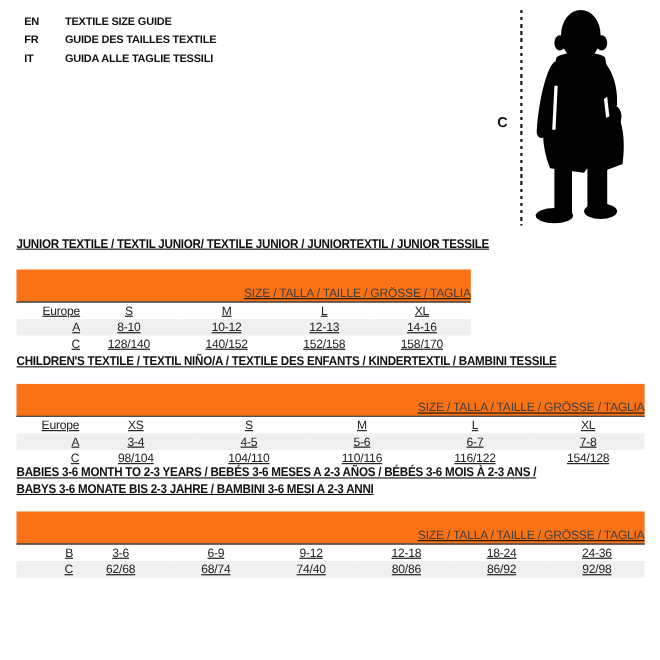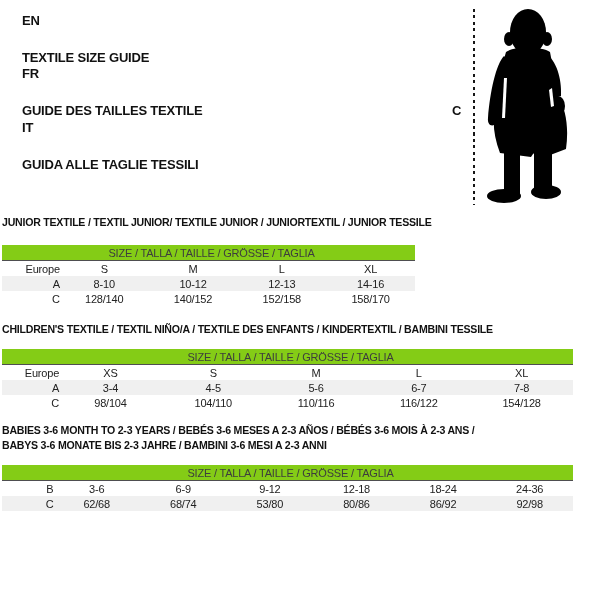--- a/index.html
+++ b/index.html
@@ -2,46 +2,46 @@
 <html><head>
 <meta charset="utf-8">
 <style>
   html,body{margin:0;padding:0;}
   .canvas{
     position:relative;width:600px;height:600px;background:#ffffff;
     font-family:"Liberation Sans",sans-serif;color:#111;overflow:hidden;
   }
   
   .lang-block{position:absolute;left:22px;top:13px;}
-  .lang-row{display:flex;font-weight:bold;font-size:13px;line-height:16.4px;letter-spacing:-0.2px;flex-direction:column;}
+  .lang-row{display:flex;font-weight:bold;font-size:10px;line-height:16.4px;letter-spacing:-0.2px;}
   .lang-code{width:37px;flex:0 0 37px;}
   .lang-label{white-space:nowrap;}
   
   .dash-line{
     position:absolute;left:473px;top:9px;width:2px;height:196px;
     background:repeating-linear-gradient(to bottom,#161616 0 3px,transparent 3px 6.5px);
   }
   .c-label{position:absolute;left:452px;top:103px;font-weight:bold;font-size:13px;}
   .toddler-svg{position:absolute;left:482px;top:6px;}
   
-  .sec{position:absolute;left:2px;}
+  .sec{position:absolute;left:15px;text-decoration:underline;}
   #sec1{top:215px;width:413px;}
   #sec2{top:322px;width:571px;}
   #sec3{top:423px;width:571px;}
   .sec-title{
     font-weight:bold;font-size:11.5px;line-height:15px;letter-spacing:-0.25px;
     transform:scaleX(0.92);transform-origin:0 0;white-space:nowrap;
   }
   #sec1 .size-table{margin-top:15px;}
   #sec2 .size-table{margin-top:12px;}
   #sec3 .size-table{margin-top:12px;}
   .size-table{border-collapse:collapse;width:100%;table-layout:fixed;font-size:11px;}
   .size-table th.bar{
-    background:#84cc16;color:#3d3d3d;font-weight:normal;text-align:center;
-    padding:1px 0 1px 6px;height:13px;font-size:11px;letter-spacing:-0.2px;
+    background:#f97316;color:#3d3d3d;font-weight:normal;text-align:right;
+    padding:15px 0 1px 6px;height:13px;font-size:11px;letter-spacing:-0.2px;
     border-bottom:1.5px solid #4e4e50;white-space:nowrap;
   }
   .size-table td{height:15px;padding:0;text-align:center;color:#222;letter-spacing:-0.2px;}
   .size-table td.lbl{text-align:right;padding-left:6px;}
   .size-table tr.alt td{background:#f0f0f0;}
   col.c-lbl-14{width:14%;}
   col.c-lbl-10{width:10%;}
   col.c-lbl-9{width:9%;}
   
   .legend{position:absolute;left:22px;top:537px;}
@@ -200,21 +200,21 @@
           <td>6-9</td>
           <td>9-12</td>
           <td>12-18</td>
           <td>18-24</td>
           <td>24-36</td>
         </tr>
         <tr class="alt">
           <td class="lbl">C</td>
           <td>62/68</td>
           <td>68/74</td>
-          <td>53/80</td>
+          <td>74/40</td>
           <td>80/86</td>
           <td>86/92</td>
           <td>92/98</td>
         </tr>
       </tbody>
     </table>
   </div>
 
 
 </div>

